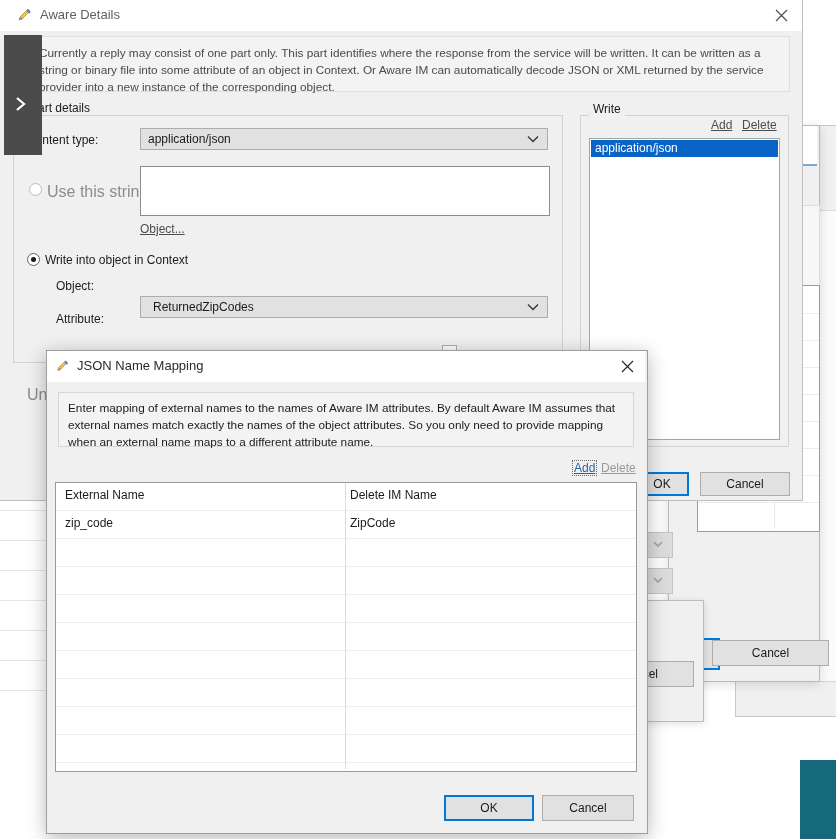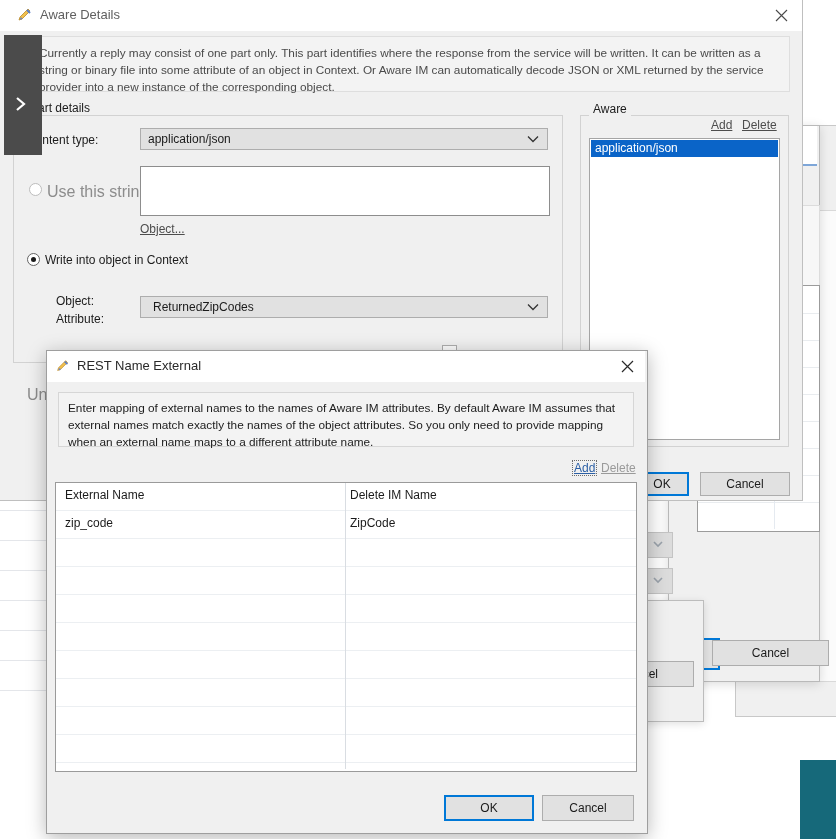--- a/index.html
+++ b/index.html
@@ -211,21 +211,21 @@
 </div>
 <div class="abs lbl-dim" style="left:47px;top:183px;">Use this string:</div>
 <div class="abs" style="left:140px;top:166px;width:408px;height:48px;background:#ffffff;border:1px solid #8d8d8d;"></div>
 <div class="abs link" style="left:140px;top:222px;">Object...</div>
 
 <div class="abs" style="left:27px;top:253px;">
   <span class="radio on"></span>
 </div>
 <div class="abs lbl" style="left:45px;top:253px;">Write into object in Context</div>
 
-<div class="abs lbl" style="left:56px;top:279px;margin-top:15px;">Object:</div>
+<div class="abs lbl" style="left:56px;top:279px;">Object:</div>
 <div class="abs combo" style="left:140px;top:274px;width:408px;padding-left:12px;">
   <span>ReturnedZipCodes</span>
   <span class="chev">
     <svg width="12" height="8" viewBox="0 0 12 8">
         <path d="M1 1.5 L6 6.5 L11 1.5" stroke="#333" stroke-width="1.3" fill="none"></path>
       </svg>
   </span>
 </div>
 
 <div class="abs lbl" style="left:56px;top:312px;">Attribute:</div>
@@ -234,21 +234,21 @@
   <span class="chev">
     <svg width="12" height="8" viewBox="0 0 12 8">
         <path d="M1 1.5 L6 6.5 L11 1.5" stroke="#333" stroke-width="1.3" fill="none"></path>
       </svg>
   </span>
 </div>
 
 <div class="abs" id="rd-checkbox"></div>
 
 <div class="abs groupbox" id="rd-parts"></div>
-<div class="abs" id="rd-parts-legend">Aware</div>
+<div class="abs" id="rd-parts-legend">Write</div>
 <div class="abs link" style="left:711px;top:118px;">Add</div>
 <div class="abs link" style="left:742px;top:118px;">Delete</div>
 <div class="abs" id="parts-list">
   <div id="parts-sel">application/json</div>
 </div>
 
 <div class="abs lbl-dim" id="undo-text">Und</div>
 <div class="abs" id="rd-ok">OK</div>
 <div class="abs" id="rd-cancel">Cancel</div>
 
@@ -261,21 +261,21 @@
 
 <div class="abs" id="rest-dlg"></div>
 <div class="abs" id="rest-titlebar"></div>
 <div class="abs" id="rest-icon">
   <svg width="16" height="16" viewBox="0 0 18 18">
     <path d="M3 14 L6 13 L14 5 L12 3 L4 11 Z" fill="#f2c14e" stroke="#b8892b" stroke-width="0.8"></path>
     <path d="M11 4 L14 7" stroke="#5b7fc7" stroke-width="2"></path>
     <circle cx="5.2" cy="12.6" r="1.1" fill="#6f86c4"></circle>
   </svg>
 </div>
-<div class="abs" id="rest-title">REST Name External</div>
+<div class="abs" id="rest-title">JSON Name Mapping</div>
 <div class="abs" id="rest-close">
   <svg width="13" height="13" viewBox="0 0 13 13">
       <path d="M1 1 L12 12 M12 1 L1 12" stroke="#2a2a2a" stroke-width="1.2" fill="none"></path>
     </svg>
 </div>
 <div class="abs" id="rest-desc">Enter mapping of external names to the names of Aware IM attributes. By default Aware IM assumes that external names match exactly the names of the object attributes. So you only need to provide mapping when an external name maps to a different attribute name.</div>
 
 <div class="abs" id="rest-add">
   <span id="rest-add-focus" style="text-decoration:underline;">Add</span>
 </div>

